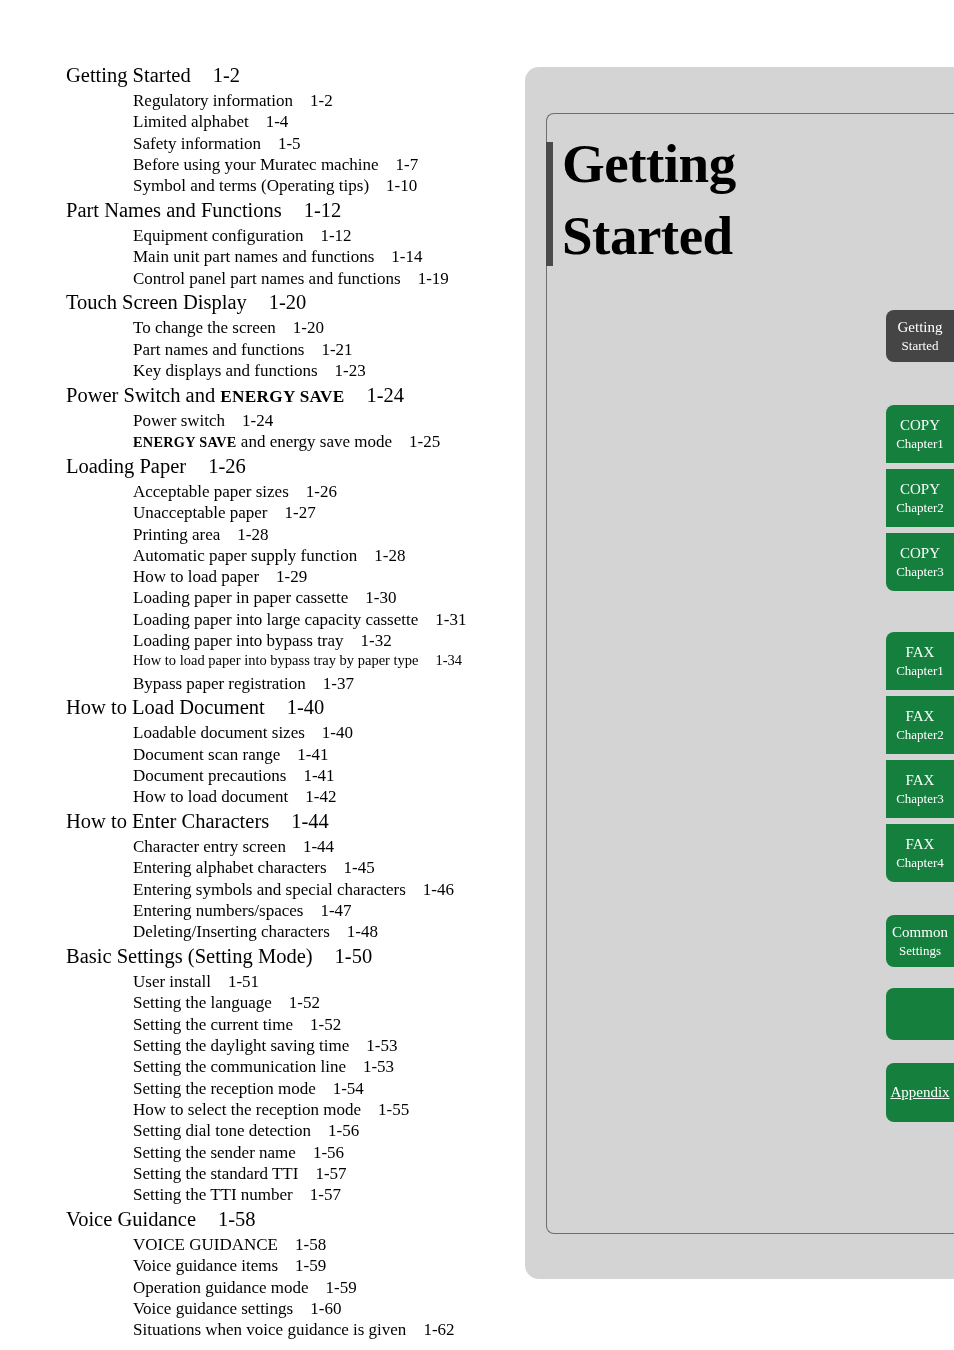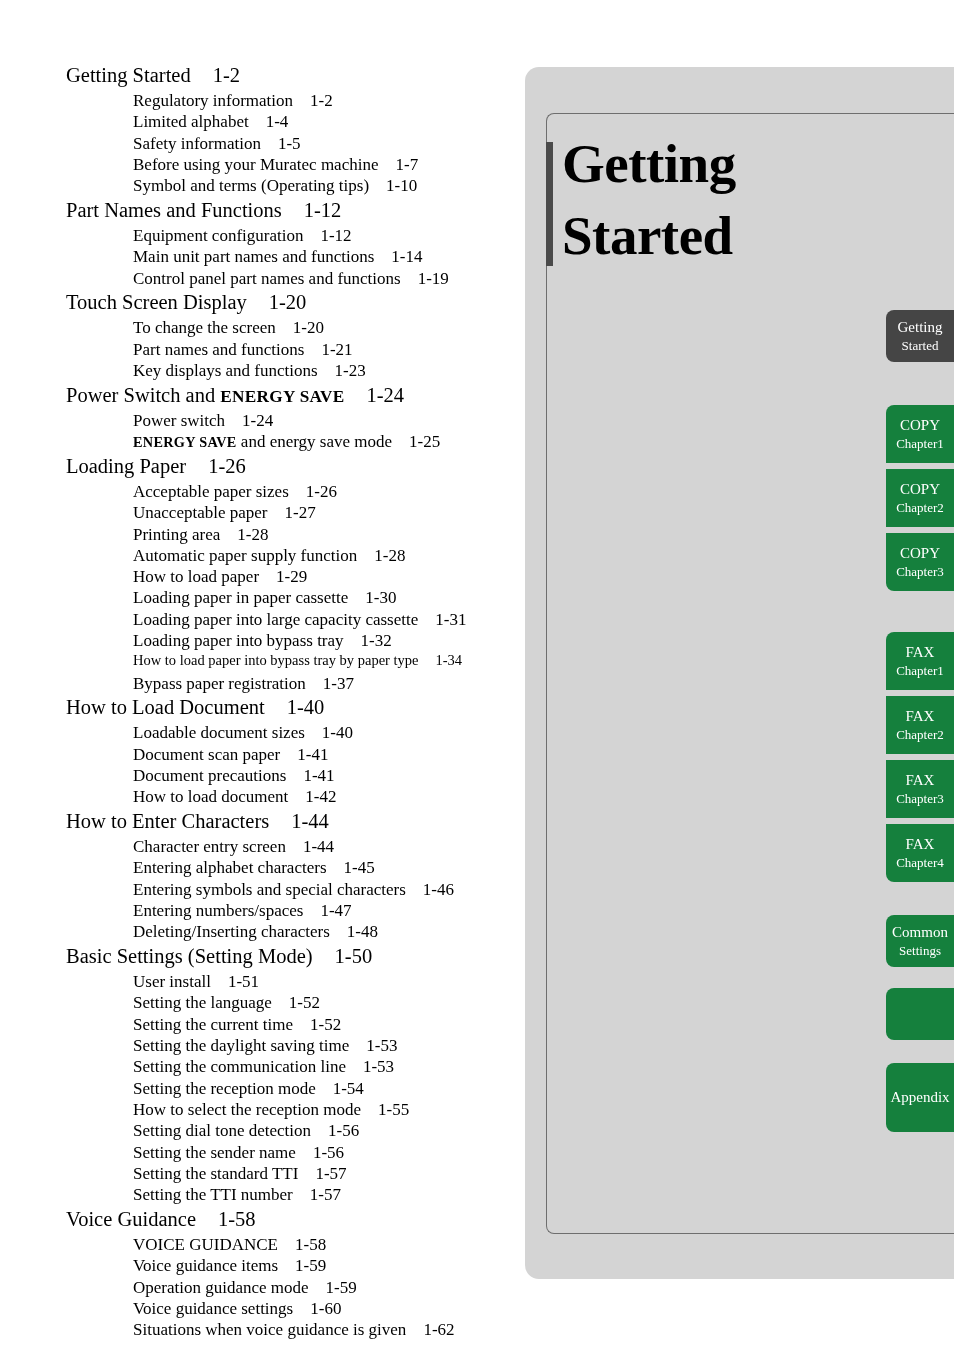--- a/index.html
+++ b/index.html
@@ -214,21 +214,21 @@
         <span class="tab-sub">Settings</span>
       </div>
     </div>
     <div class="tab-group" style="top: 988px;">
       <div class="tab normal" style="height: 52px; gap: 48px;">
         <span class="tab-main">In This</span>
         <span class="tab-sub">Basic...</span>
       </div>
     </div>
     <div class="tab-group" style="top: 1063px;">
-      <div class="tab normal" style="height: 69px;">
+      <div class="tab normal" style="height: 59px; text-decoration: underline;">
         <span class="tab-main">Appendix</span>
       </div>
     </div>
   </div>
 
 <div id="toc">
     <div class="toc-row toc-l1" style="top: 64px;">
       <span class="toc-label">Getting Started</span>
       <span class="toc-dots">.........................................................................................</span>
       <span class="toc-page">1-2</span>
@@ -372,21 +372,21 @@
       <span class="toc-label">How to Load Document</span>
       <span class="toc-dots">.........................................................................................</span>
       <span class="toc-page">1-40</span>
     </div>
     <div class="toc-row toc-l2" style="top: 723.4px;">
       <span class="toc-label">Loadable document sizes</span>
       <span class="toc-dots">.........................................................................................</span>
       <span class="toc-page">1-40</span>
     </div>
     <div class="toc-row toc-l2" style="top: 744.7px;">
-      <span class="toc-label">Document scan paper</span>
+      <span class="toc-label">Document scan range</span>
       <span class="toc-dots">.........................................................................................</span>
       <span class="toc-page">1-41</span>
     </div>
     <div class="toc-row toc-l2" style="top: 766px;">
       <span class="toc-label">Document precautions</span>
       <span class="toc-dots">.........................................................................................</span>
       <span class="toc-page">1-41</span>
     </div>
     <div class="toc-row toc-l2" style="top: 787.3px;">
       <span class="toc-label">How to load document</span>

